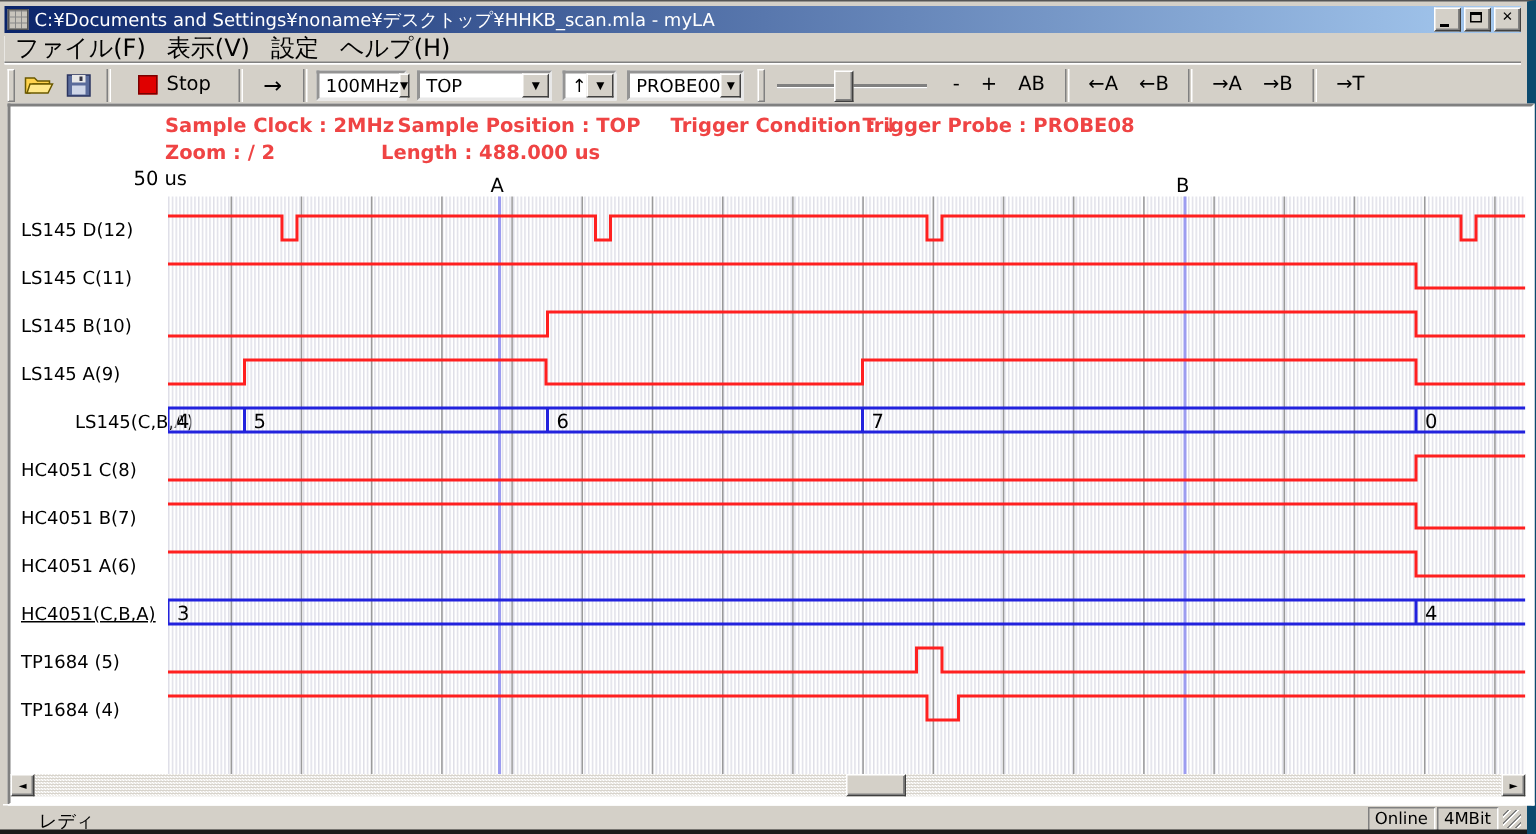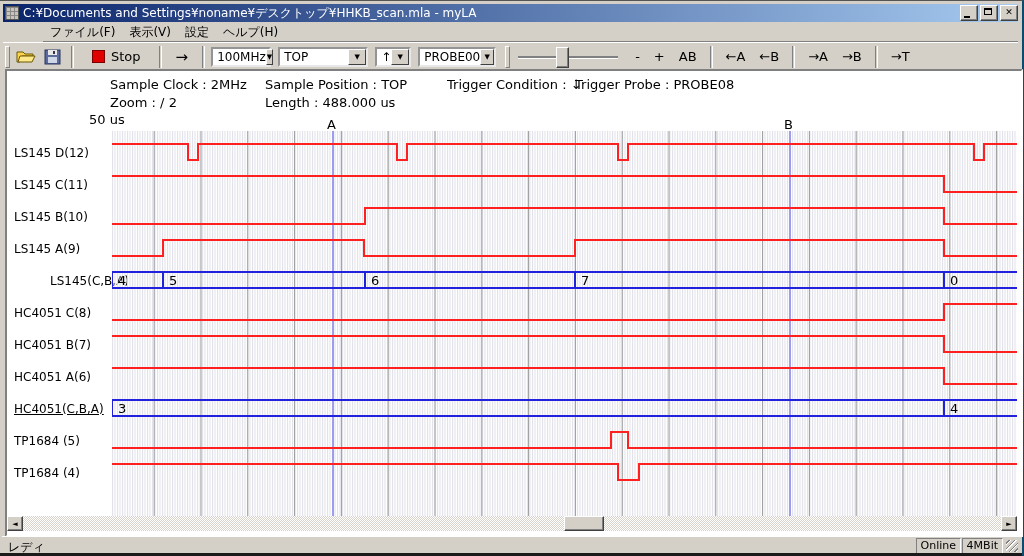--- a/index.html
+++ b/index.html
@@ -1,38 +1,38 @@
 <!DOCTYPE html>
 <html><head>
 <meta charset="utf-8">
 <style>
   html,body{margin:0;padding:0;width:1024px;height:556px;overflow:hidden;
     font-family:"DejaVu Sans",sans-serif;background:#d4d0c8;}
   .win{position:absolute;inset:0;background:#d4d0c8;
-    border-top:1px solid #555;border-right:2px solid #0c4a6e;box-sizing:border-box;}
+    border-top:1px solid #555;border-right:6px solid #0c4a6e;box-sizing:border-box;}
   
   .titlebar{position:absolute;top:3px;left:3px;right:4px;height:18px;
     background:linear-gradient(90deg,#0a246a,#a6caf0);display:flex;align-items:center;
     color:#fff;font-size:12px;white-space:nowrap;}
   .app-icon{width:14px;height:14px;margin:0 4px 0 2px;background:#c8c4bc;
     border:1px solid #555;box-sizing:border-box;
     background-image:linear-gradient(#888 1px,transparent 1px),linear-gradient(90deg,#888 1px,transparent 1px);
     background-size:4px 4px;}
   .title-text{flex:1;overflow:hidden;text-overflow:clip;}
   .winbtn{width:16px;height:14px;background:#d4d0c8;border:1px solid;
     border-color:#fff #404040 #404040 #fff;box-shadow:inset -1px -1px 0 #808080;
     margin-left:2px;position:relative;color:#000;font-size:9px;font-weight:bold;
     text-align:center;line-height:13px;}
   .glyph-min{position:absolute;left:3px;bottom:2px;width:6px;height:2px;background:#000;}
   .glyph-max{position:absolute;left:3px;top:2px;width:8px;height:7px;
     border:1px solid #000;border-top-width:2px;box-sizing:border-box;}
   
   .menubar{position:absolute;top:22px;left:3px;right:4px;height:18px;
-    display:flex;align-items:center;font-size:12px;border-bottom:1px solid #808080;
-    box-shadow:0 1px 0 #fff;margin-left:40px;}
+    display:flex;align-items:center;font-size:16px;border-bottom:1px solid #808080;
+    box-shadow:0 1px 0 #fff;}
   .mi{padding:1px 7px;}
   
   .toolbar{position:absolute;top:41px;left:3px;right:4px;height:27px;
     border-top:1px solid #fff;display:flex;align-items:center;font-size:13px;}
   .grip{width:3px;height:20px;border:1px solid;border-color:#fff #808080 #808080 #fff;margin:0 2px;}
   .sep{width:1px;height:22px;border-left:1px solid #808080;border-right:1px solid #fff;margin:0 6px;}
   .tbicon{margin:0 4px;display:flex;align-items:center;}
   .stopbtn{display:flex;align-items:center;margin:0 6px;padding:2px 6px;}
   .stop-square{width:11px;height:11px;background:#e00000;border:1px solid #7a0000;margin-right:6px;}
   .fwdbtn{padding:0 8px;font-size:15px;}
@@ -44,37 +44,37 @@
   .slider{position:relative;width:100px;height:22px;margin:0 10px 0 6px;}
   .groove{position:absolute;top:10px;left:0;right:0;height:2px;background:#808080;
     border-bottom:1px solid #fff;}
   .thumb{position:absolute;left:38px;top:1px;width:11px;height:19px;background:#d4d0c8;
     border:1px solid;border-color:#fff #404040 #404040 #fff;box-shadow:inset -1px -1px 0 #808080;}
   .tbt{padding:2px 5px;margin:0 2px;}
   
   .client{position:absolute;top:68px;left:5px;width:1014px;height:464px;
     border:2px solid;border-color:#808080 #fff #fff #808080;background:#fff;box-sizing:content-box;}
   .client-inner{position:relative;width:1010px;height:460px;overflow:hidden;}
-  .info{position:absolute;font-size:13px;color:#000000;white-space:nowrap;}
+  .info{position:absolute;font-size:13px;color:#ef4444;white-space:nowrap;font-weight:bold;}
   .scale-label{position:absolute;left:82px;top:41px;font-size:13px;}
   .marker-label{position:absolute;top:46px;font-size:13px;}
   .ch-label{position:absolute;left:7px;height:15px;font-size:12px;white-space:nowrap;}
   #wave-svg{position:absolute;left:105px;top:56px;}
   
   .hscroll{position:absolute;left:0;top:445px;width:1010px;height:15px;
     background:conic-gradient(#fff 25%,#d8d4cc 0 50%,#fff 0 75%,#d8d4cc 0) 0 0/2px 2px;}
   .sc-btn{position:absolute;top:0;width:16px;height:15px;background:#d4d0c8;
     border:1px solid;border-color:#fff #404040 #404040 #fff;box-shadow:inset -1px -1px 0 #808080;
     font-size:7px;text-align:center;line-height:14px;color:#000;box-sizing:border-box;}
   .sc-thumb{position:absolute;top:0;left:557px;width:40px;height:15px;background:#d4d0c8;
     border:1px solid;border-color:#fff #404040 #404040 #fff;box-shadow:inset -1px -1px 0 #808080;box-sizing:border-box;}
   
   .status{position:absolute;top:535px;left:2px;right:3px;height:17px;font-size:12px;
     border-top:1px solid #fff;}
-  .sb-ready{position:absolute;left:6px;top:2px;}
+  .sb-ready{position:absolute;left:24px;top:2px;}
   .sb-panel{position:absolute;top:1px;height:14px;border:1px solid;
     border-color:#808080 #fff #fff #808080;font-size:11px;padding:0 4px;line-height:14px;}
   .sb-online{right:58px;margin-left:43px;}
   .sb-mem{right:16px;}
   .sb-grip{position:absolute;right:1px;top:3px;width:12px;height:12px;
     background:repeating-linear-gradient(135deg,transparent 0 2px,#808080 2px 3px,#fff 3px 4px);}
   .bottom-edge{position:absolute;left:0;right:0;bottom:0;height:3px;background:#1a1a1a;}
 </style>
 </head>
 <body>
@@ -158,21 +158,21 @@
     <span class="tbt">→T</span>
   </div>
 
   <div class="client">
     <div class="client-inner">
       <span class="info" style="left:103px;top:6px">Sample Clock : 2MHz</span>
       <span class="info" style="left:258px;top:6px">Sample Position : TOP</span>
       <span class="info" style="left:440px;top:6px">Trigger Condition : ↓</span>
       <span class="info" style="left:568px;top:6px">Trigger Probe : PROBE08</span>
       <span class="info" style="left:103px;top:24px">Zoom : /   2</span>
-      <span class="info" style="left:258px;top:24px">Length : 488.000 us</span>
+      <span class="info" style="left:247px;top:24px">Length : 488.000 us</span>
 
       <span class="scale-label">50 us</span>
       <span class="marker-label" style="left:320px">A</span>
       <span class="marker-label" style="left:777px">B</span>
 
       <div id="channel-labels">
           <div class="ch-label" style="top: 75px; text-align: right;">LS145 D(12)</div>
           <div class="ch-label" style="top: 107px; text-align: center;">LS145 C(11)</div>
           <div class="ch-label" style="top: 139px;">LS145 B(10)</div>
           <div class="ch-label" style="top: 171px;">LS145 A(9)</div>

